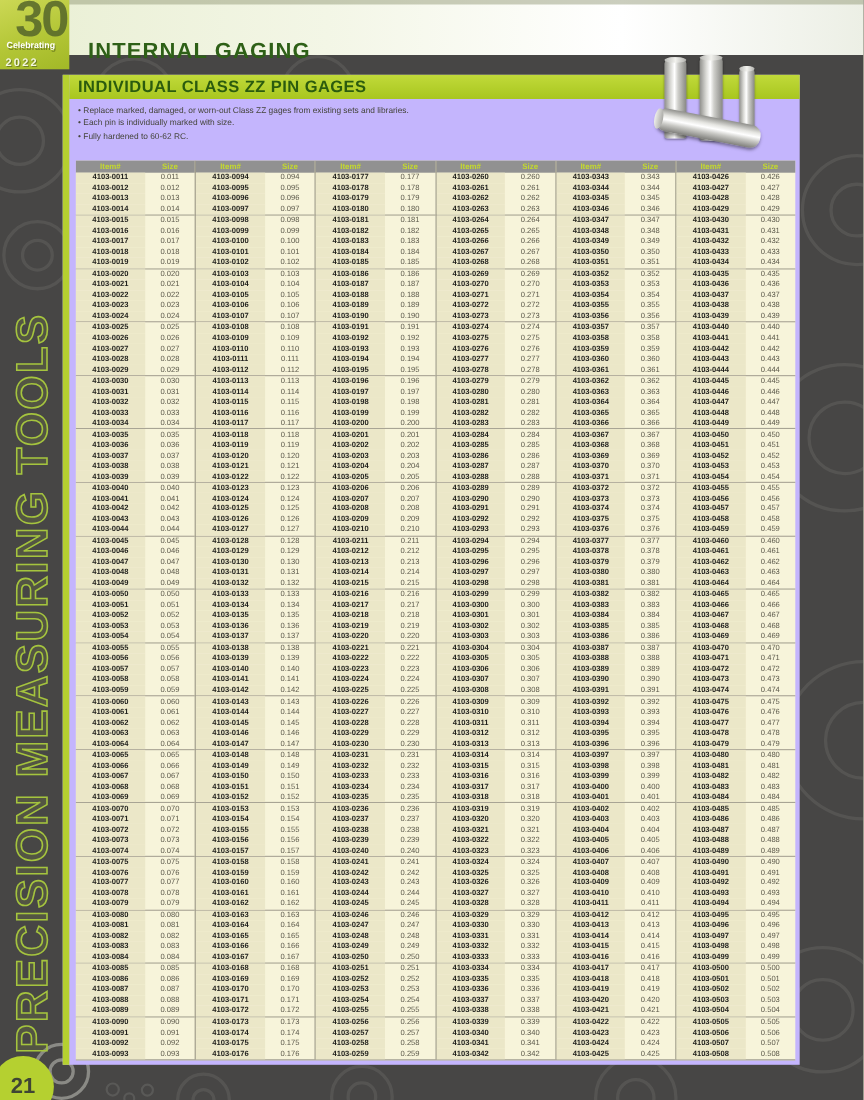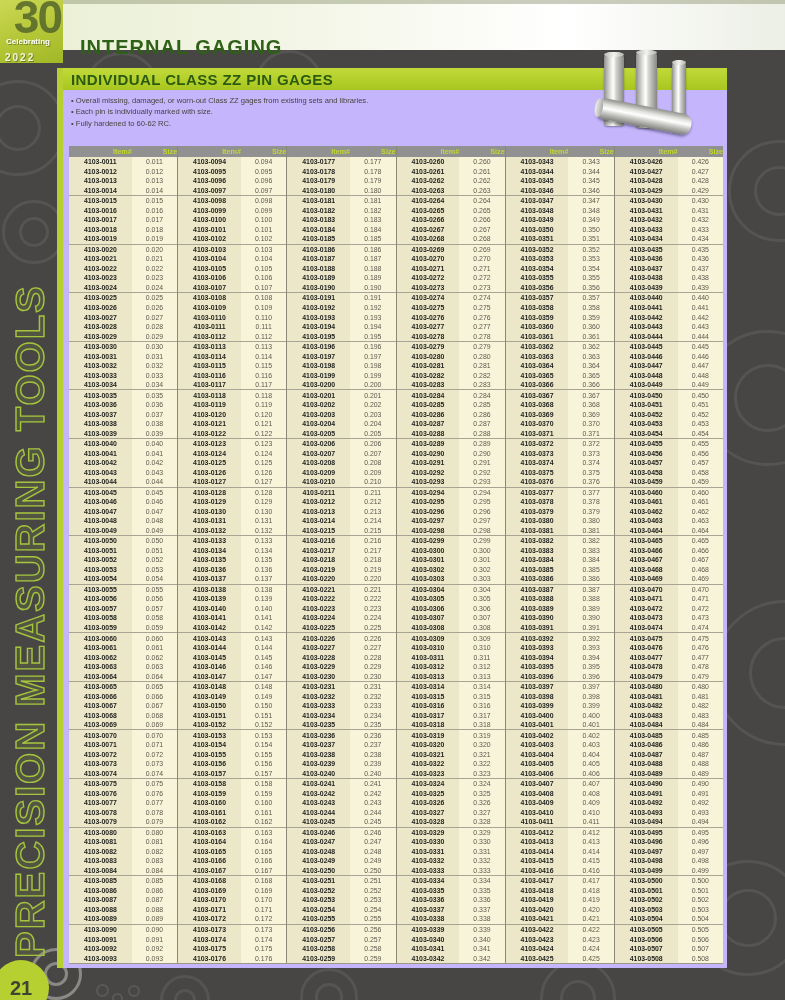--- a/index.html
+++ b/index.html
@@ -99,21 +99,21 @@
     position:absolute;left:6px;top:78px;right:4px;height:817px;
     display:flex;border-bottom:1px solid #9b988c;background:#f7f4da;
   }
   .pair-col{flex:1;display:flex;flex-direction:column;}
   .pair-col + .pair-col{border-left:1px solid #8b8878;}
   .col-hdr{
     height:11px;flex:0 0 11px;background:#919191;
     display:flex;align-items:center;
     font-size:7.2px;font-weight:bold;color:#c3d82e;
   }
-  .col-hdr .hc{text-align:right;}
+  .col-hdr .hc{text-align:center;}
   .col-hdr .hc.item{width:58%;}
   .col-hdr .hc.size{width:42%;}
   .trow{flex:1;display:flex;align-items:center;font-size:6.9px;box-sizing:border-box;}
   .trow.sep{border-bottom:1px solid #a8a494;}
   .trow .ci{
     width:58%;text-align:center;font-weight:bold;color:#1f1f1c;
     background:#ebe7c8;height:100%;display:flex;align-items:center;justify-content:center;
   }
   .trow .cs{width:42%;text-align:center;color:#5c594b;}
 </style>
@@ -151,21 +151,21 @@
 <div class="page-circle">
   <span>21</span>
 </div>
 
 <div class="panel">
   <div class="section-bar">
     <span>INDIVIDUAL CLASS ZZ PIN GAGES</span>
   </div>
   <div class="info">
     <ul class="left">
-      <li>Overall missing, damaged, or worn-out Class ZZ gages from existing sets and libraries.</li>
+      <li>Replace marked, damaged, or worn-out Class ZZ gages from existing sets and libraries.</li>
       <li>Each pin is individually marked with size.</li>
       <li>Fully hardened to 60-62 RC.</li>
     </ul>
   </div>
   <div id="pin-table">
       <div class="pair-col">
         <div class="col-hdr">
           <span class="hc item">Item#</span>
           <span class="hc size">Size</span>
         </div>

